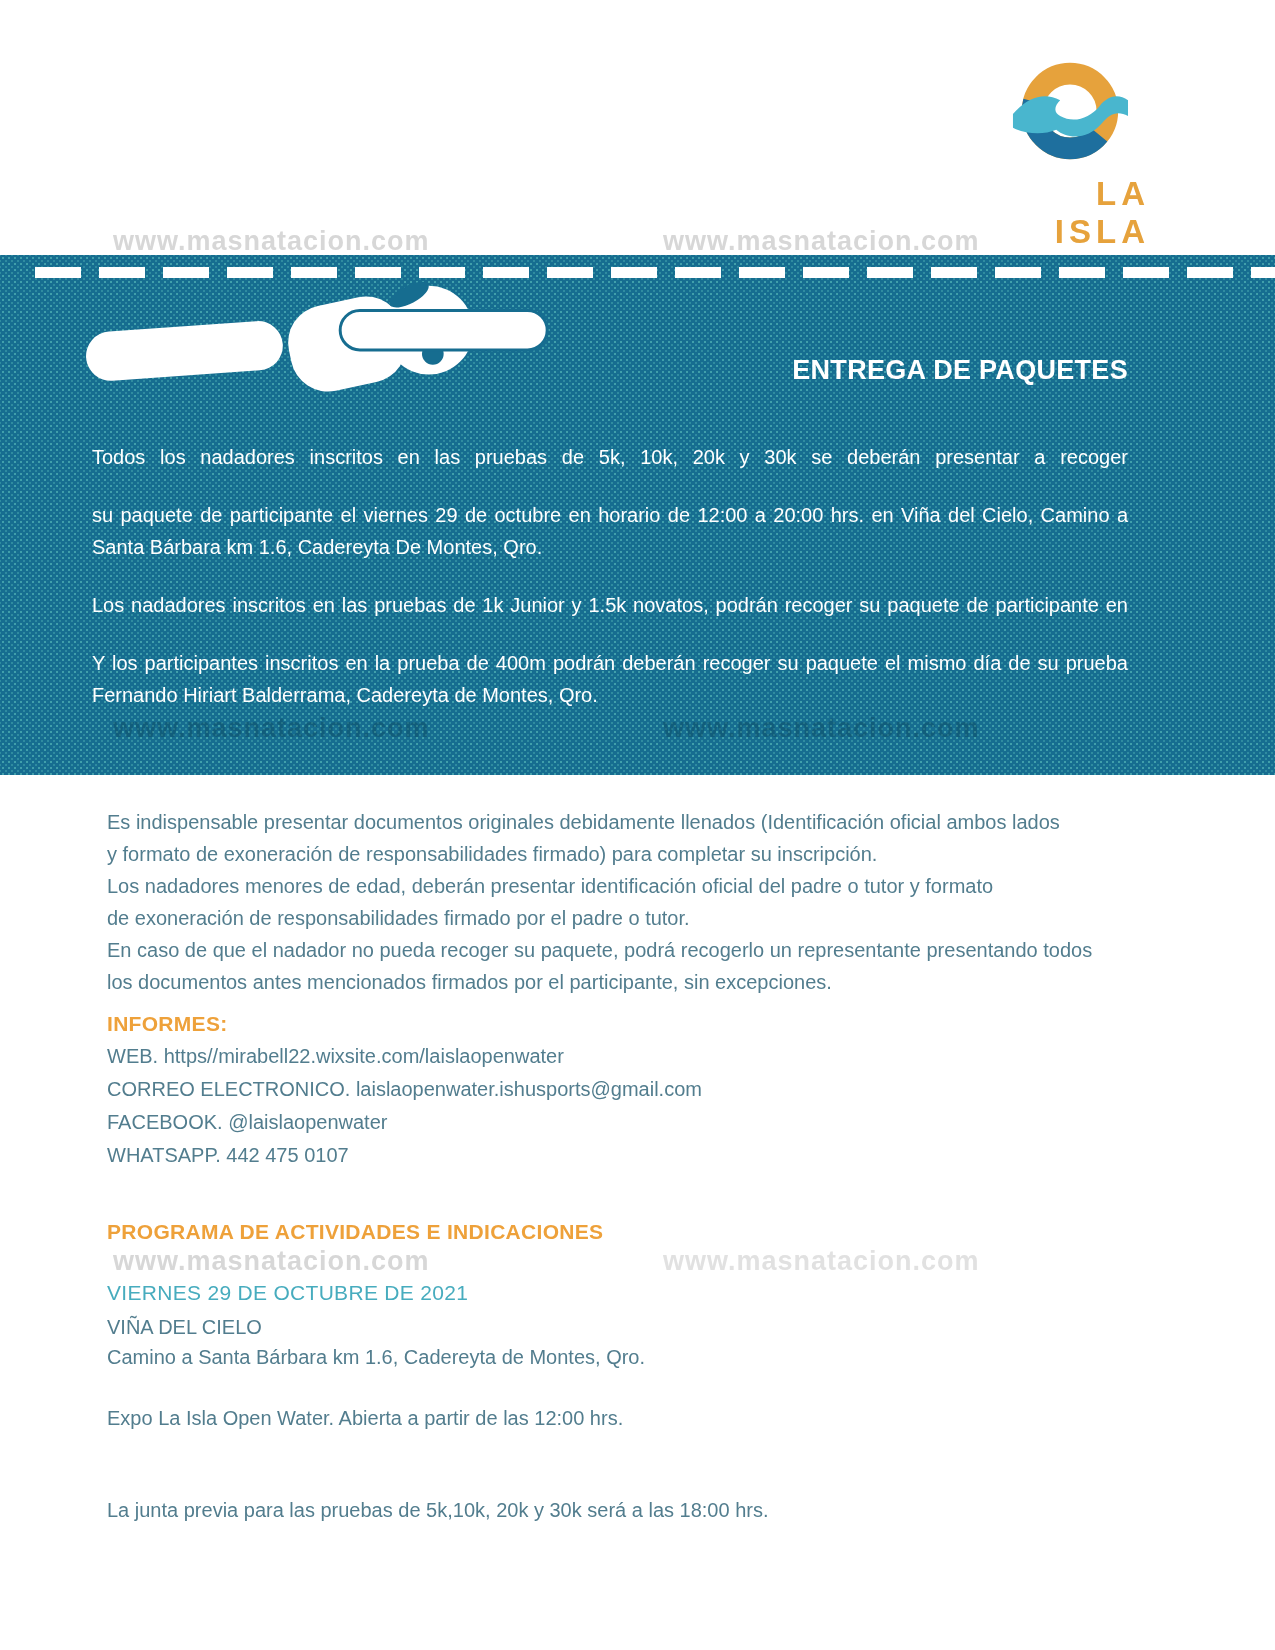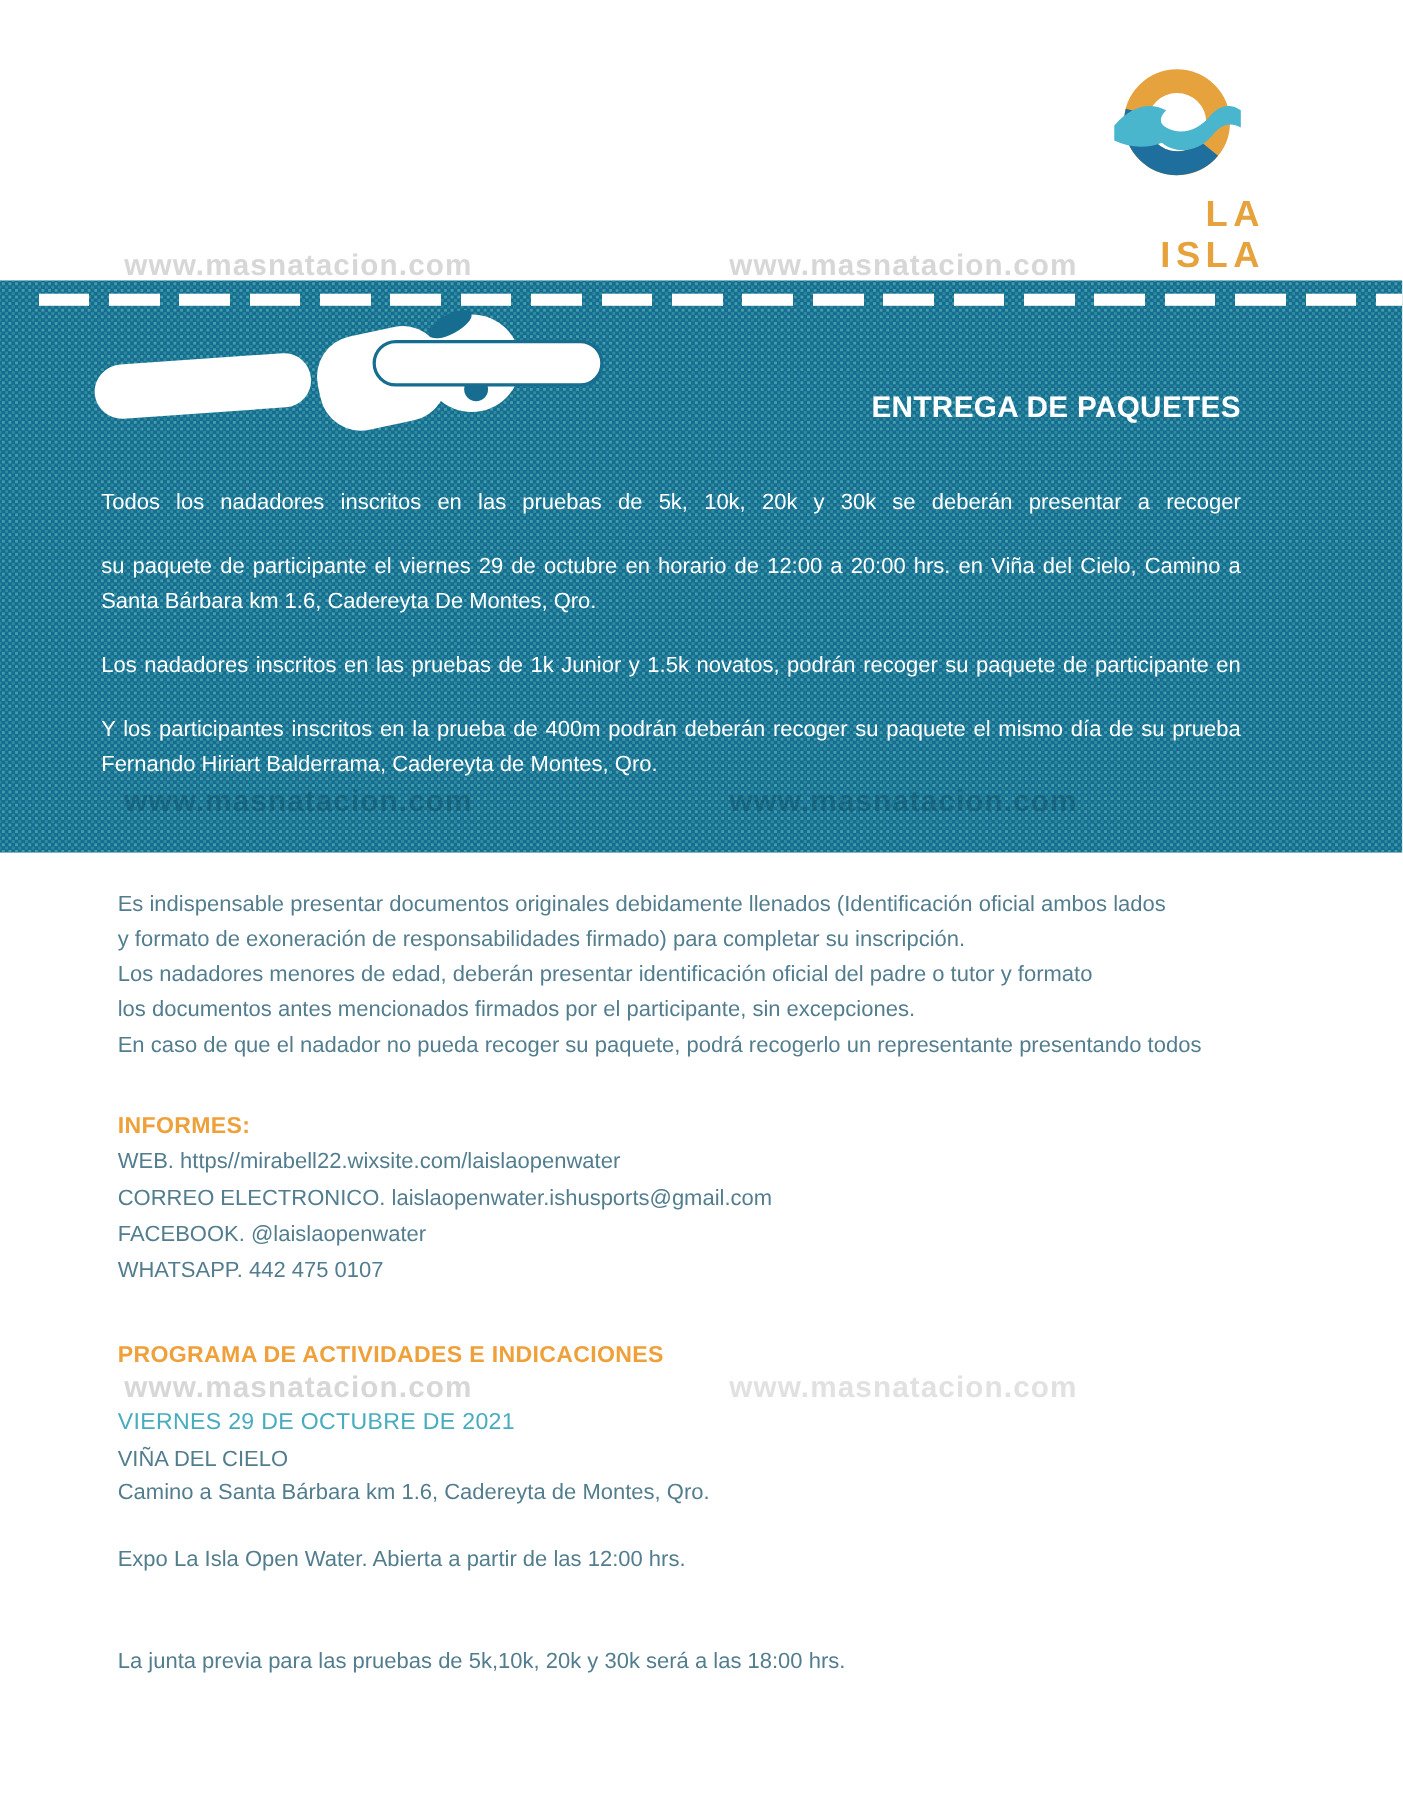--- a/index.html
+++ b/index.html
@@ -108,22 +108,23 @@
     </div>
 
     <div class="wm on-banner" style="left:113px;top:458px;">www.masnatacion.com</div>
     <div class="wm on-banner" style="left:663px;top:458px;">www.masnatacion.com</div>
   </div>
 
   <div class="doc abs requirements">
     <div>Es indispensable presentar documentos originales debidamente llenados (Identificación oficial ambos lados</div>
     <div>y formato de exoneración de responsabilidades firmado) para completar su inscripción.</div>
     <div>Los nadadores menores de edad, deberán presentar identificación oficial del padre o tutor y formato</div>
+    <div>de exoneración de responsabilidades firmado por el padre o tutor.</div>
+    <div>En caso de que el nadador no pueda recoger su paquete, podrá recogerlo un representante presentando todos</div>
     <div>los documentos antes mencionados firmados por el participante, sin excepciones.</div>
-    <div>En caso de que el nadador no pueda recoger su paquete, podrá recogerlo un representante presentando todos</div>
   </div>
 
   <div class="doc abs informes-heading">INFORMES:</div>
   <div class="doc abs contacts">
     <div>WEB. https//mirabell22.wixsite.com/laislaopenwater</div>
     <div>CORREO ELECTRONICO. laislaopenwater.ishusports@gmail.com</div>
     <div>FACEBOOK. @laislaopenwater</div>
     <div>WHATSAPP. 442 475 0107</div>
   </div>
 

